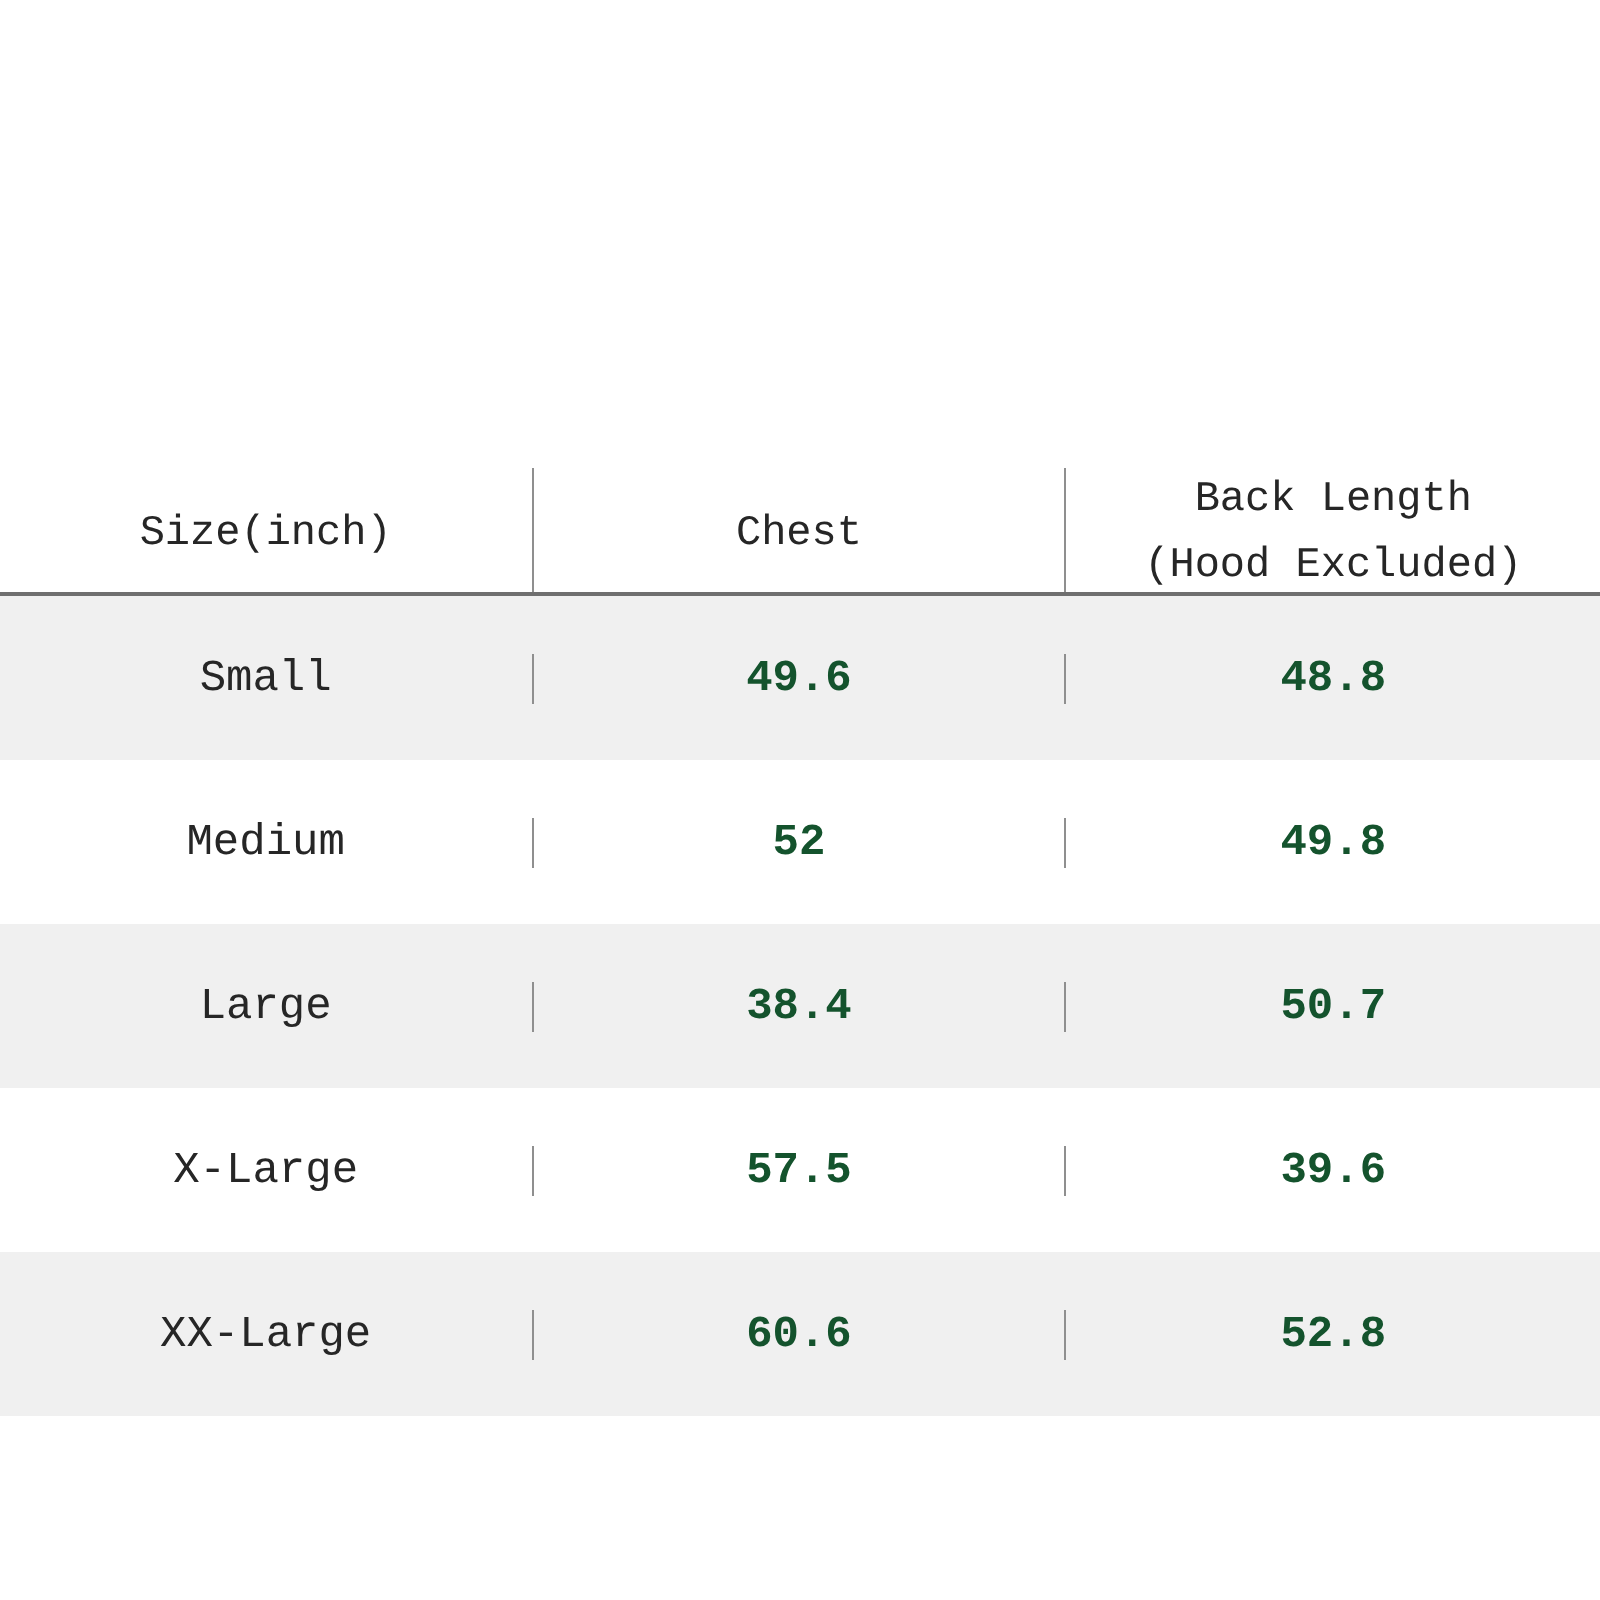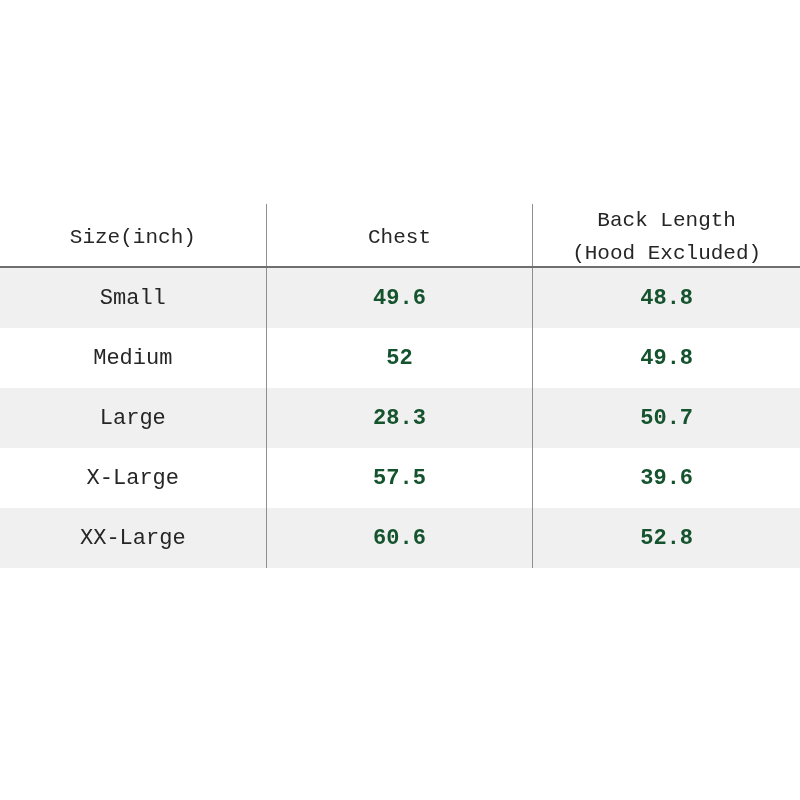--- a/index.html
+++ b/index.html
@@ -20,24 +20,26 @@
     position: absolute;
     top: 204px;
     left: 0;
     width: 800px;
   }
   .hrow {
     display: flex;
     height: 64px;
     border-bottom: 2px solid #6f6f6f;
     box-sizing: border-box;
+    margin-top: 30px;
   }
   .drow {
     display: flex;
-    height: 60px;
+    height: 82px;
+    align-items: center;
   }
   .drow.stripe {
     background: #f0f0f0;
   }
   .cell {
     width: 33.3333%;
     box-sizing: border-box;
     display: flex;
     flex-direction: column;
     align-items: center;
@@ -89,21 +91,21 @@
     </div>
 
     <div class="drow">
       <div class="cell size-cell vline">Medium</div>
       <div class="cell num-cell vline">52</div>
       <div class="cell num-cell">49.8</div>
     </div>
 
     <div class="drow stripe">
       <div class="cell size-cell vline">Large</div>
-      <div class="cell num-cell vline">28.3</div>
+      <div class="cell num-cell vline">38.4</div>
       <div class="cell num-cell">50.7</div>
     </div>
 
     <div class="drow">
       <div class="cell size-cell vline">X-Large</div>
       <div class="cell num-cell vline">57.5</div>
       <div class="cell num-cell">39.6</div>
     </div>
 
     <div class="drow stripe">

